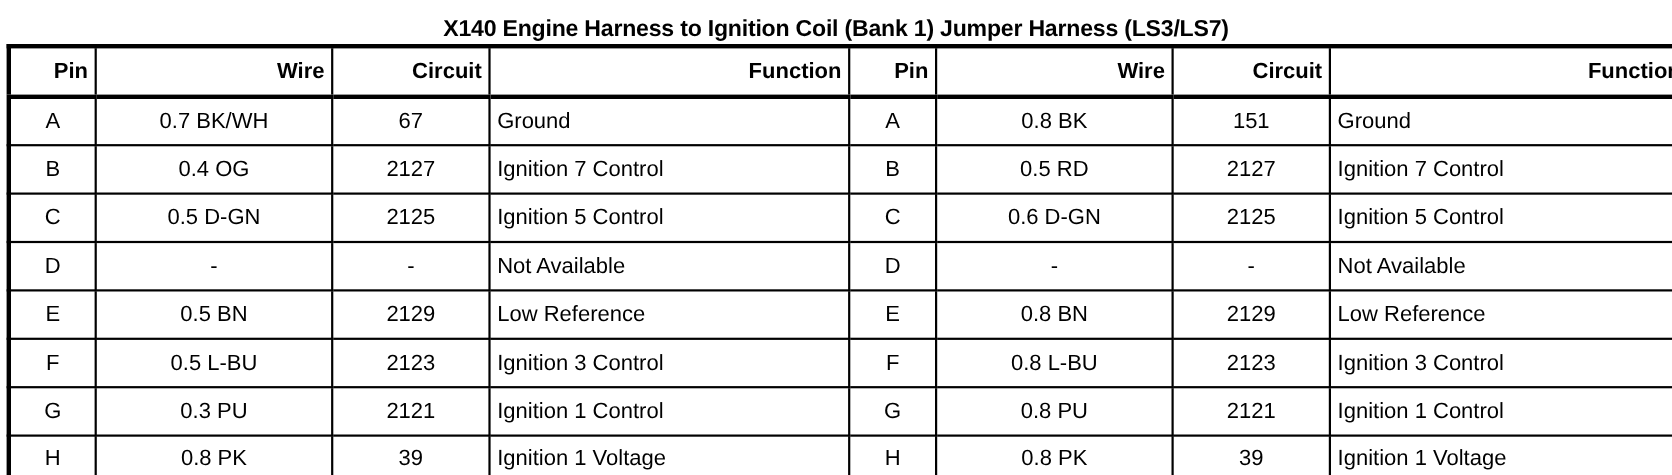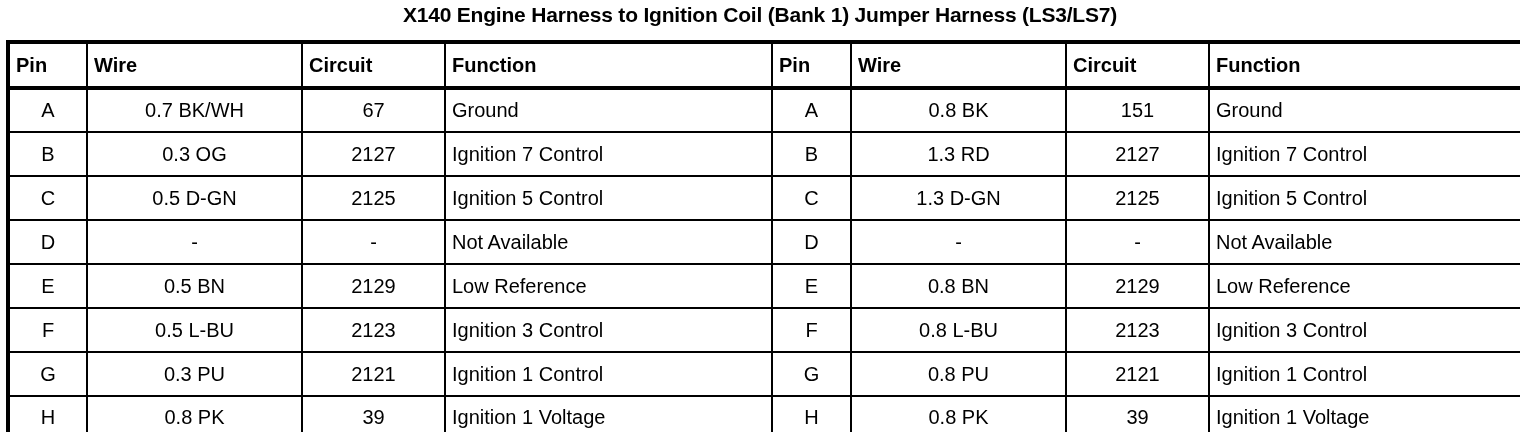--- a/index.html
+++ b/index.html
@@ -15,21 +15,21 @@
     overflow: hidden;
   }
   .page {
     position: relative;
     width: 1520px;
     height: 432px;
     box-sizing: border-box;
   }
   .title {
     position: absolute;
-    top: 0px;
+    top: 12px;
     left: 0;
     width: 1520px;
     text-align: center;
     font-size: 21px;
     font-weight: bold;
     line-height: 30px;
     letter-spacing: -0.2px;
     white-space: nowrap;
   }
   .table-wrap {
@@ -52,21 +52,21 @@
     padding: 0 6px;
     font-size: 20px;
     font-weight: normal;
     height: 44px;
     box-sizing: border-box;
     overflow: hidden;
     white-space: nowrap;
   }
   table.pinout thead th {
     font-weight: bold;
-    text-align: left;
+    text-align: right;
     border-bottom: 4px solid #000;
     height: 46px;
   }
   
   col.c-pin     { width: 79px; }
   col.c-wire    { width: 215px; }
   col.c-circuit { width: 143px; }
   col.c-func    { width: 327px; }
 
   td.pin, td.wire, td.circuit,
@@ -112,35 +112,35 @@
           <td class="wire">0.7 BK/WH</td>
           <td class="circuit">67</td>
           <td class="func">Ground</td>
           <td class="pin">A</td>
           <td class="wire">0.8 BK</td>
           <td class="circuit">151</td>
           <td class="func">Ground</td>
         </tr>
         <tr>
           <td class="pin">B</td>
-          <td class="wire">0.3 OG</td>
+          <td class="wire">0.4 OG</td>
           <td class="circuit">2127</td>
           <td class="func">Ignition 7 Control</td>
           <td class="pin">B</td>
-          <td class="wire">1.3 RD</td>
+          <td class="wire">0.5 RD</td>
           <td class="circuit">2127</td>
           <td class="func">Ignition 7 Control</td>
         </tr>
         <tr>
           <td class="pin">C</td>
           <td class="wire">0.5 D-GN</td>
           <td class="circuit">2125</td>
           <td class="func">Ignition 5 Control</td>
           <td class="pin">C</td>
-          <td class="wire">1.3 D-GN</td>
+          <td class="wire">0.6 D-GN</td>
           <td class="circuit">2125</td>
           <td class="func">Ignition 5 Control</td>
         </tr>
         <tr>
           <td class="pin">D</td>
           <td class="wire">-</td>
           <td class="circuit">-</td>
           <td class="func">Not Available</td>
           <td class="pin">D</td>
           <td class="wire">-</td>

